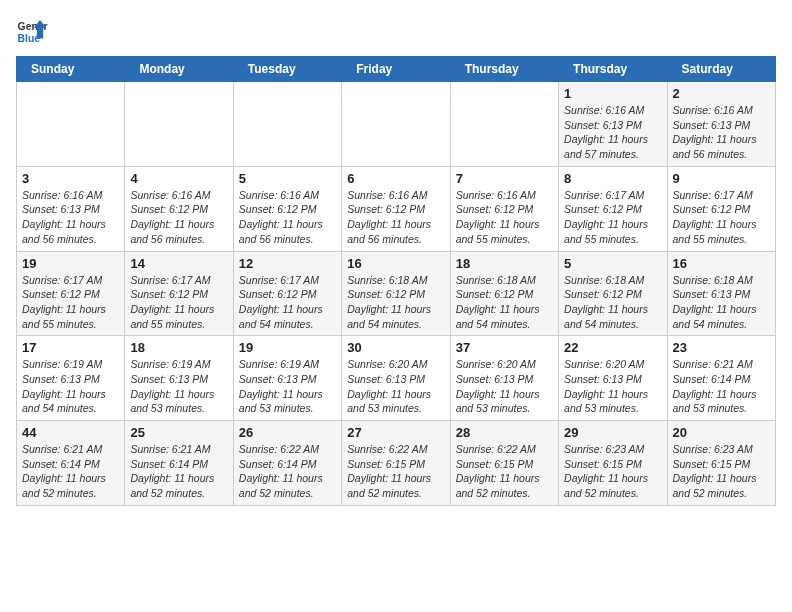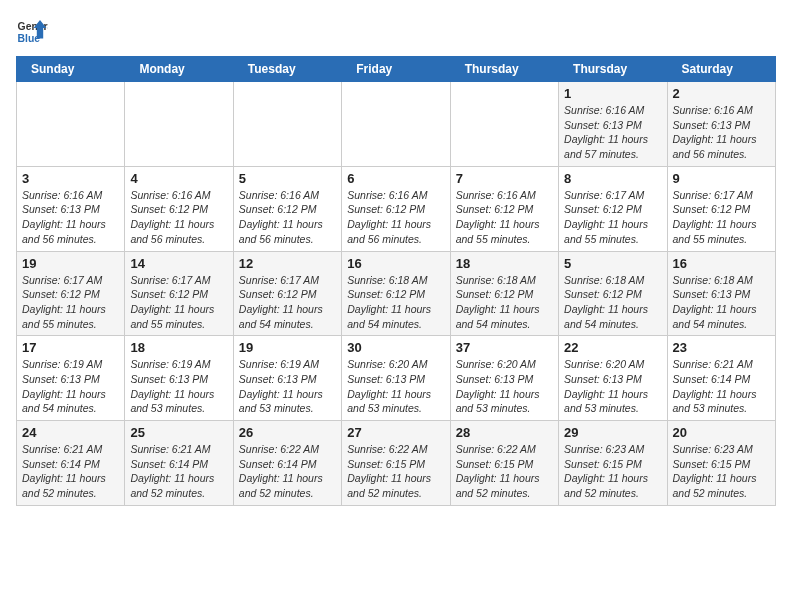--- a/index.html
+++ b/index.html
@@ -258,21 +258,21 @@
         </td>
         <td>
           <span class="day-number">23</span>
           <div class="day-info" style="white-space: pre-line;">Sunrise: 6:21 AM
 Sunset: 6:14 PM
 Daylight: 11 hours and 53 minutes.</div>
         </td>
       </tr>
       <tr>
         <td>
-          <span class="day-number">24</span>
+          <span class="day-number">44</span>
           <div class="day-info" style="white-space: pre-line;">Sunrise: 6:21 AM
 Sunset: 6:14 PM
 Daylight: 11 hours and 52 minutes.</div>
         </td>
         <td>
           <span class="day-number">25</span>
           <div class="day-info" style="white-space: pre-line;">Sunrise: 6:21 AM
 Sunset: 6:14 PM
 Daylight: 11 hours and 52 minutes.</div>
         </td>

